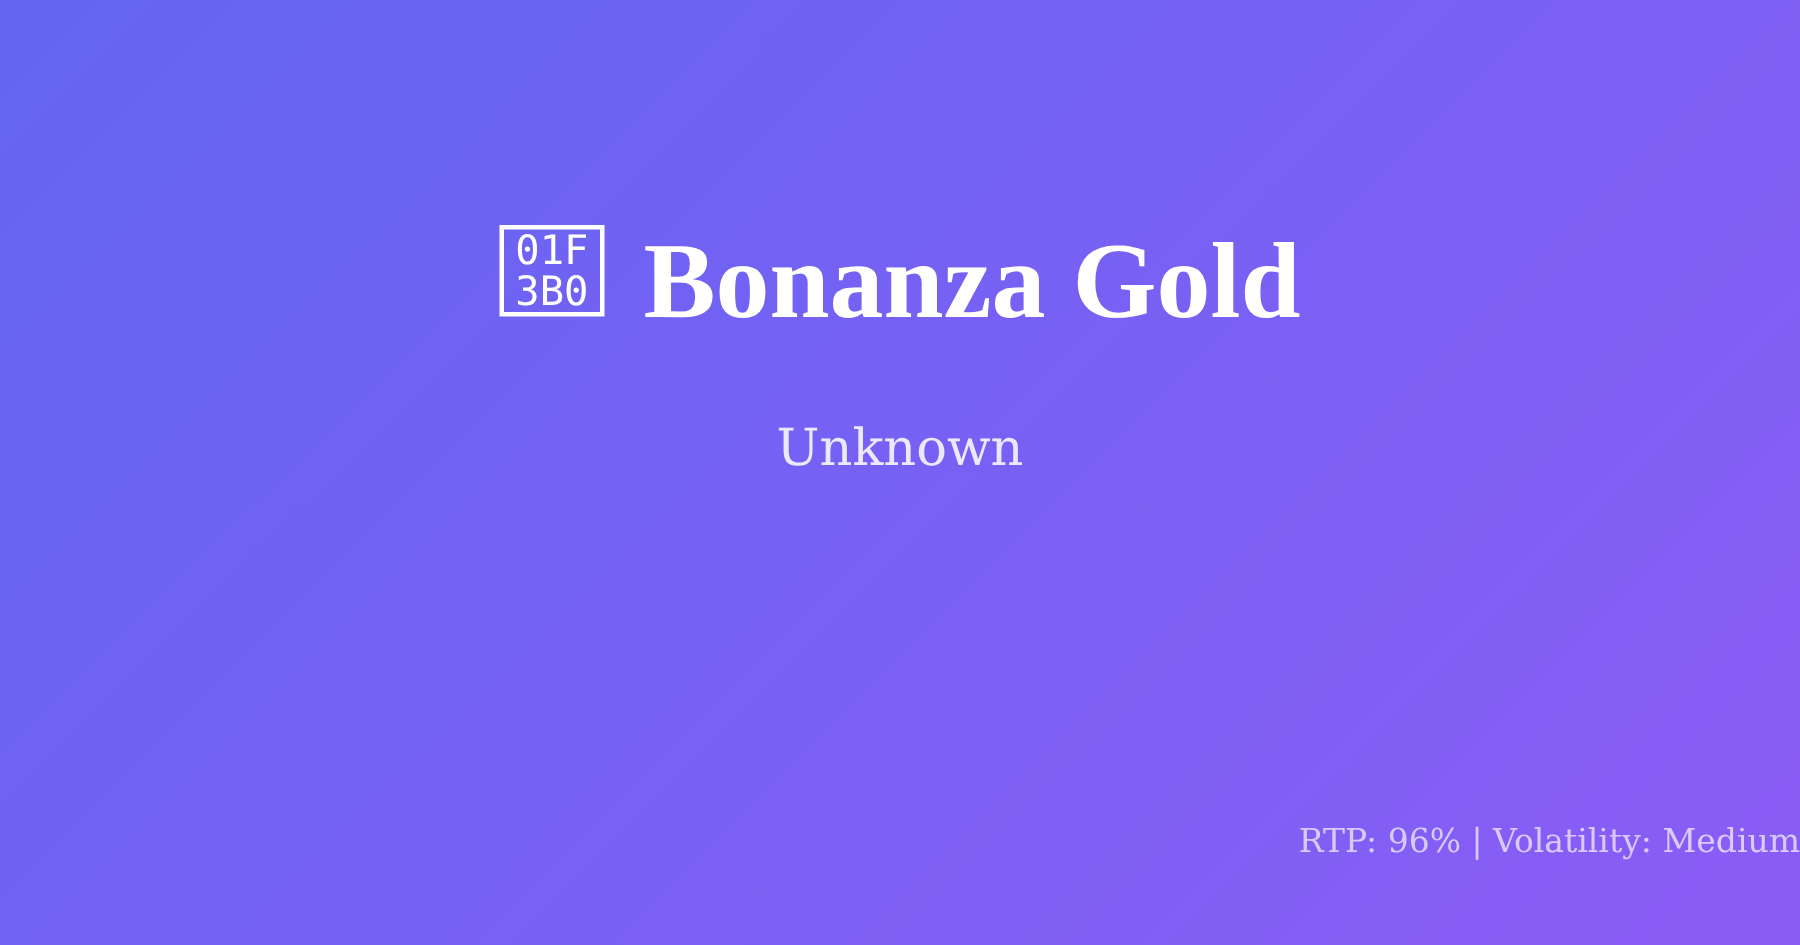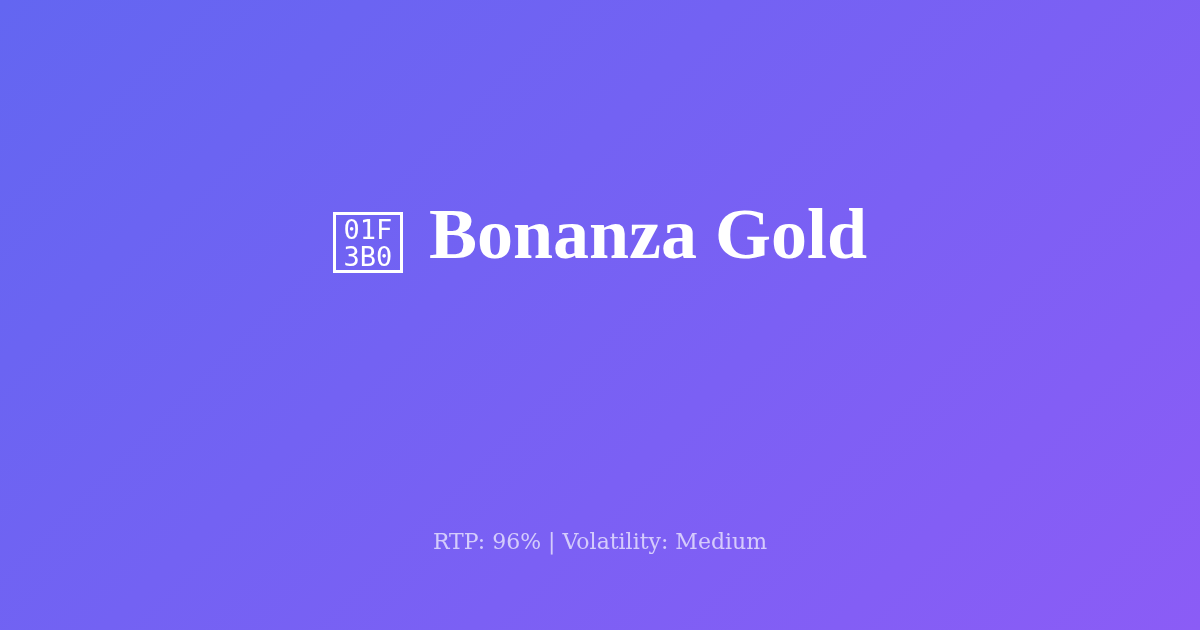--- a/index.html
+++ b/index.html
@@ -35,21 +35,21 @@
     display: flex;
     flex-direction: column;
     align-items: center;
     justify-content: center;
     padding: 0 60px;
     box-sizing: border-box;
   }
 
   .title-row {
     display: flex;
-    align-items: flex-end;
+    align-items: flex-start;
     justify-content: center;
     gap: 26px;
     width: 100%;
   }
 
   
   .tofu-glyph {
     flex: 0 0 auto;
     width: 70px;
     height: 61px;
@@ -92,22 +92,22 @@
     margin-top: 54px;
     text-align: center;
     white-space: nowrap;
   }
 
   
   .og-footer {
     position: absolute;
     left: 0;
     right: 0;
-    top: 528px;
-    text-align: center;
+    top: 548px;
+    text-align: right;
   }
   .og-meta {
     font-family: "DejaVu Serif", "Liberation Serif", serif;
     font-weight: 400;
     font-size: 22px;
     line-height: 1.25;
     color: rgba(255, 255, 255, 0.68);
     margin: 0;
     white-space: nowrap;
   }
@@ -123,20 +123,21 @@
 
       <span class="tofu-glyph">
         <span class="tofu-line">01F</span>
         <span class="tofu-line">3B0</span>
       </span>
 
       <h1 class="og-title">Bonanza Gold</h1>
 
     </div>
 
+    <p class="og-subtitle">Unknown</p>
 
   </div>
 
   <div class="og-footer">
     <p class="og-meta">RTP: 96% | Volatility: Medium</p>
   </div>
 
 </div>
 
 </body></html>

